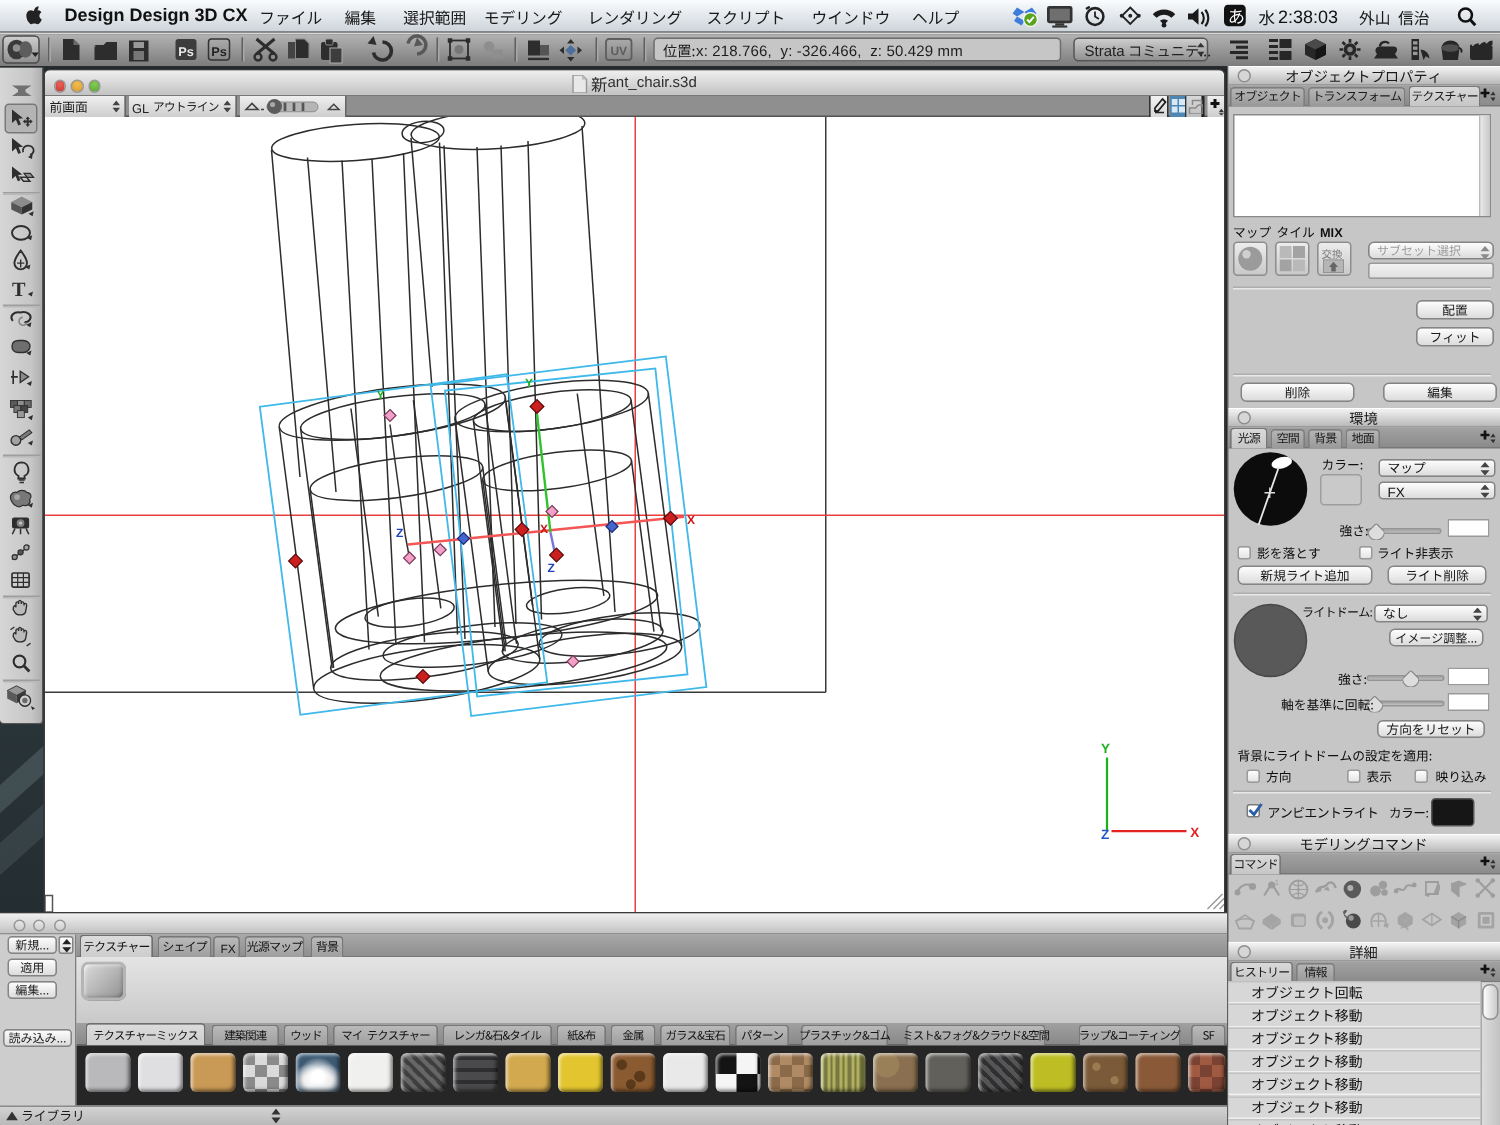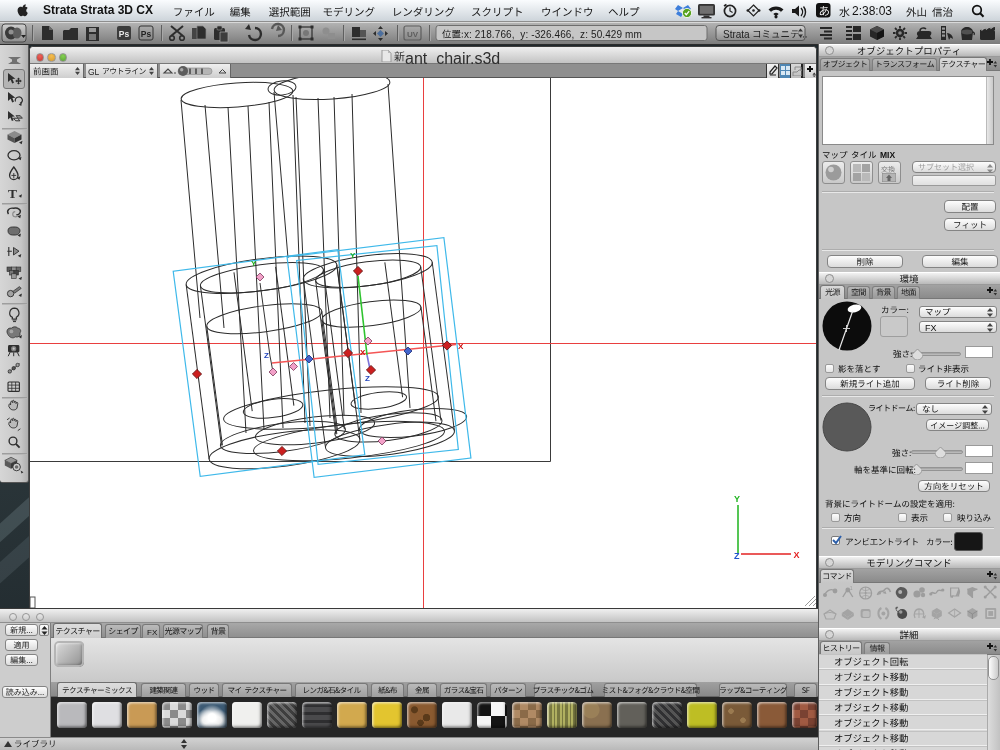--- a/index.html
+++ b/index.html
@@ -2,21 +2,21 @@
 <html><head><meta charset="utf-8"><style>
 *{margin:0;padding:0;box-sizing:border-box}
 html,body{width:1000px;height:750px;overflow:hidden;font-family:"Liberation Sans",sans-serif;}
 body{background:#20282c;position:relative}
 .abs{position:absolute}
 </style></head><body>
 <div class="abs" style="left:0px;top:0px;width:1000px;height:22px;background:linear-gradient(#fafcfe,#cdd4da);border-bottom:1px solid #8e8e8e"></div>
 <svg class="abs" style="left:17px;top:4px" width="13" height="15" viewBox="0 0 13 15">
     <path fill="#222" d="M9.5 3.7c.8-.9 1.3-2.2 1.1-3.4-1 .1-2.3.7-3 1.7C7 2.9 6.5 4.1 6.7 5.3c1.2.1 2.2-.6 2.8-1.6zm1.8 4.3c0-2 1.6-2.9 1.7-3-.9-1.4-2.4-1.6-2.9-1.6-1.2-.1-2.4.7-3 .7-.6 0-1.6-.7-2.6-.7C3.2 3.4 2 4.1 1.3 5.3c-1.3 2.3-.3 5.7 1 7.6.6.9 1.4 1.9 2.4 1.9 1 0 1.3-.6 2.5-.6s1.5.6 2.6.6c1.1 0 1.7-.9 2.4-1.8.7-1.1 1-2.1 1-2.2-.1 0-2-.8-2-2.8z" transform="scale(.82)"></path>
   </svg>
-<div class="abs" style="left:43px;top:3px;font-size:12px;font-weight:bold;color:#111">Strata Strata 3D CX</div>
+<div class="abs" style="left:43px;top:3px;font-size:12px;font-weight:bold;color:#111">Design Design 3D CX</div>
 <svg class="abs" style="left:675px;top:3px" width="310" height="17" viewBox="0 0 310 17">
 <g>
       <path d="M3 2 8 5 3 8 0 6z M8 5 13 2 16 6 11 8z M3 8 8 11 6 14 1 11z M8 11 13 8 15 11 10 14z" fill="#3d7edb"></path>
       <circle cx="12" cy="10" r="4.6" fill="#58a31f" stroke="#fff" stroke-width=".8"></circle>
       <path d="M9.8 10 11.3 11.7 14.2 8.2" stroke="#fff" stroke-width="1.3" fill="none"></path>
     </g>
 <g transform="translate(23,0)">
       <rect x="0" y="1" width="17" height="11.5" rx="1.6" fill="#333"></rect>
       <rect x="1.8" y="2.8" width="13.4" height="8" fill="#6f6f6f"></rect>
       <rect x="5.5" y="12.5" width="6" height="1.6" fill="#333"></rect>
@@ -294,21 +294,21 @@
 </svg>
 <div class="abs" style="left:29px;top:46px;width:788px;height:564px;background:#fff;border:1px solid #3c3c3c;border-radius:4px 4px 0 0;box-shadow:0 0 0 1px rgba(255,255,255,.25) inset"></div>
 <div class="abs" style="left:30px;top:47px;width:786px;height:17px;background:linear-gradient(#efefef,#c3c3c3);border-bottom:1px solid #787878;border-radius:4px 4px 0 0"></div>
 <div class="abs" style="left:35.7px;top:53px;width:8.6px;height:8.6px;border-radius:50%;background:radial-gradient(circle at 50% 30%,#ef6059,#c23931);border:.5px solid #999"></div>
 <div class="abs" style="left:47.2px;top:53px;width:8.6px;height:8.6px;border-radius:50%;background:radial-gradient(circle at 50% 30%,#f5bd4f,#d49a30);border:.5px solid #999"></div>
 <div class="abs" style="left:58.7px;top:53px;width:8.6px;height:8.6px;border-radius:50%;background:radial-gradient(circle at 50% 30%,#85cf52,#58a433);border:.5px solid #999"></div>
 <svg class="abs" style="left:381px;top:50px" width="11" height="12">
     <path d="M1 0h6l3 3v9H1z" fill="#e8e8e8" stroke="#999"></path>
     <path d="M7 0l3 3H7z" fill="#bbb"></path>
   </svg>
-<div class="abs" style="left:405px;top:49.5px;font-size:16px;color:#2e2e2e">ant_chair.s3d</div>
+<div class="abs" style="left:405px;top:49.5px;font-size:10px;color:#2e2e2e">ant_chair.s3d</div>
 <div class="abs" style="left:30px;top:64px;width:786px;height:14px;background:#8f8f8f;border-bottom:1px solid #555"></div>
 <div class="abs" style="left:30px;top:64px;width:54px;height:14px;background:linear-gradient(#efefef,#cecece);border-right:1px solid #666"></div>
 <div class="abs" style="left:86px;top:64px;width:72px;height:14px;background:linear-gradient(#efefef,#cecece);border-right:1px solid #666"></div>
 <div class="abs" style="left:160px;top:64px;width:71px;height:14px;background:linear-gradient(#efefef,#cecece);border-right:1px solid #666"></div>
 <svg class="abs" style="left:74px;top:67px" width="7" height="8">
     <path d="M3.5 0 6 3.2H1z M3.5 8 6 4.8H1z" fill="#444"></path>
   </svg>
 <div class="abs" style="left:88px;top:66.5px;font-size:8.5px;color:#222">GL</div>
 <svg class="abs" style="left:148px;top:67px" width="7" height="8">
     <path d="M3.5 0 6 3.2H1z M3.5 8 6 4.8H1z" fill="#444"></path>

